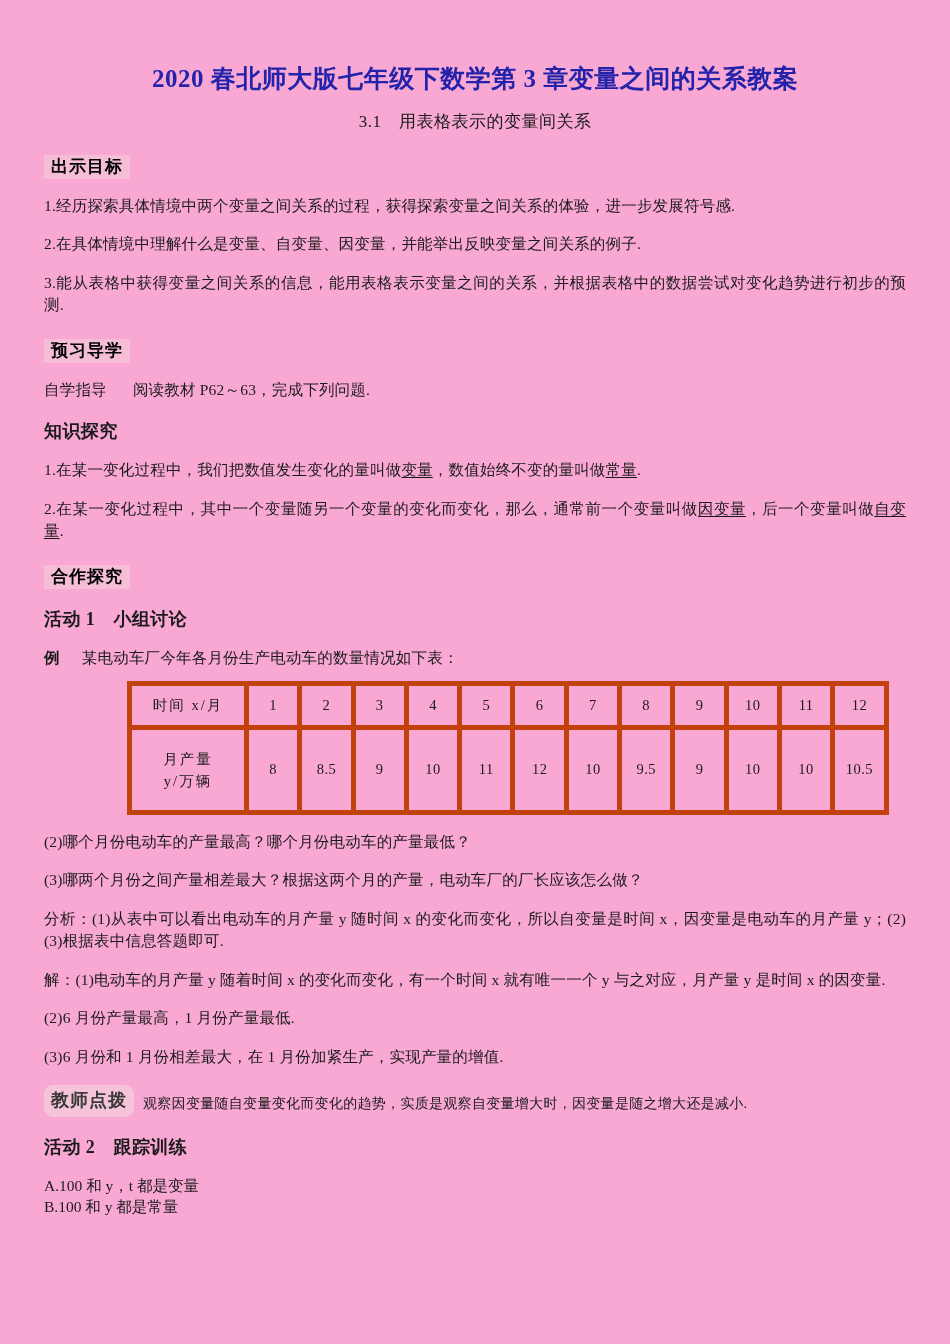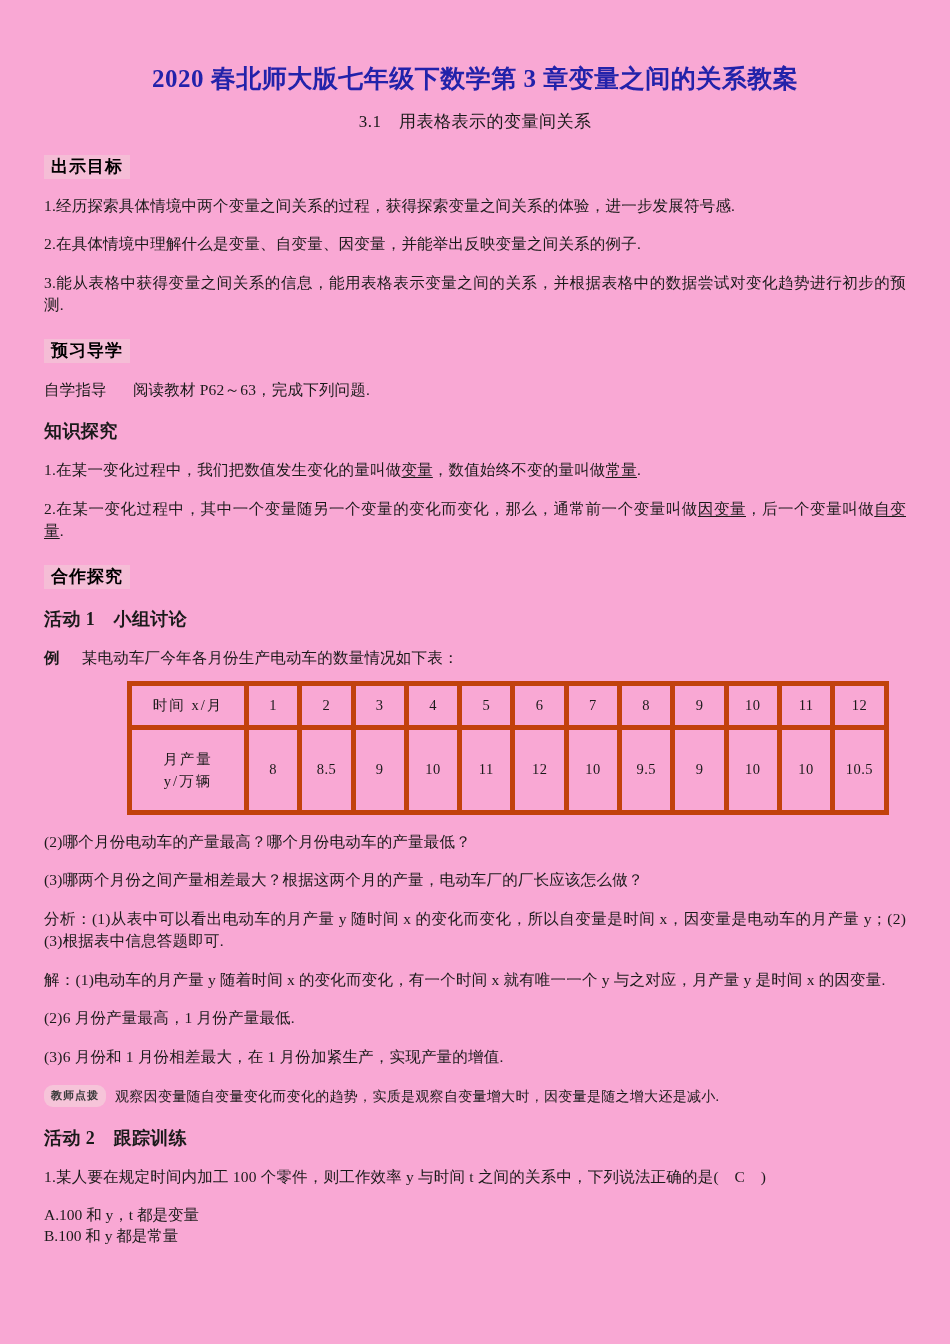--- a/index.html
+++ b/index.html
@@ -108,21 +108,21 @@
   
   .tip-line {
     font-size: 15px;
     margin: 17px 0 0 0;
     line-height: 1.5;
   }
   .tip-pill {
     display: inline-block;
     background: #f6c4d9;
     color: #3a3a3a;
-    font-size: 11px;
+    font-size: 18px;
     font-weight: bold;
     border-radius: 9px;
     padding: 2px 7px 3px 7px;
     letter-spacing: 1px;
     vertical-align: 2px;
     margin-right: 9px;
   }
   .tip-text { font-size: 14px; letter-spacing: 0.3px; }
 
   
@@ -225,20 +225,19 @@
   <p class="body">解：(1)电动车的月产量 y 随着时间 x 的变化而变化，有一个时间 x 就有唯一一个 y 与之对应，月产量 y 是时间 x 的因变量.</p>
   <p class="body">(2)6 月份产量最高，1 月份产量最低.</p>
   <p class="body">(3)6 月份和 1 月份相差最大，在 1 月份加紧生产，实现产量的增值.</p>
 
   <div class="tip-line">
     <span class="tip-pill">教师点拨</span><span class="tip-text">观察因变量随自变量变化而变化的趋势，实质是观察自变量增大时，因变量是随之增大还是减小.</span>
   </div>
 
   <div class="sub-head">活动 2　跟踪训练</div>
 
-  <p class="body">1.某人要在规定时间内加工 100 个零件，则工作效率 y 与时间 t 之间的关系中，下列说法正确的是(　C　)</p>
 
   <div class="choices">
     <div class="opt-a">A.100 和 y，t 都是变量</div>
     <div>B.100 和 y 都是常量</div>
   </div>
 
 </div>
 
 </body></html>

